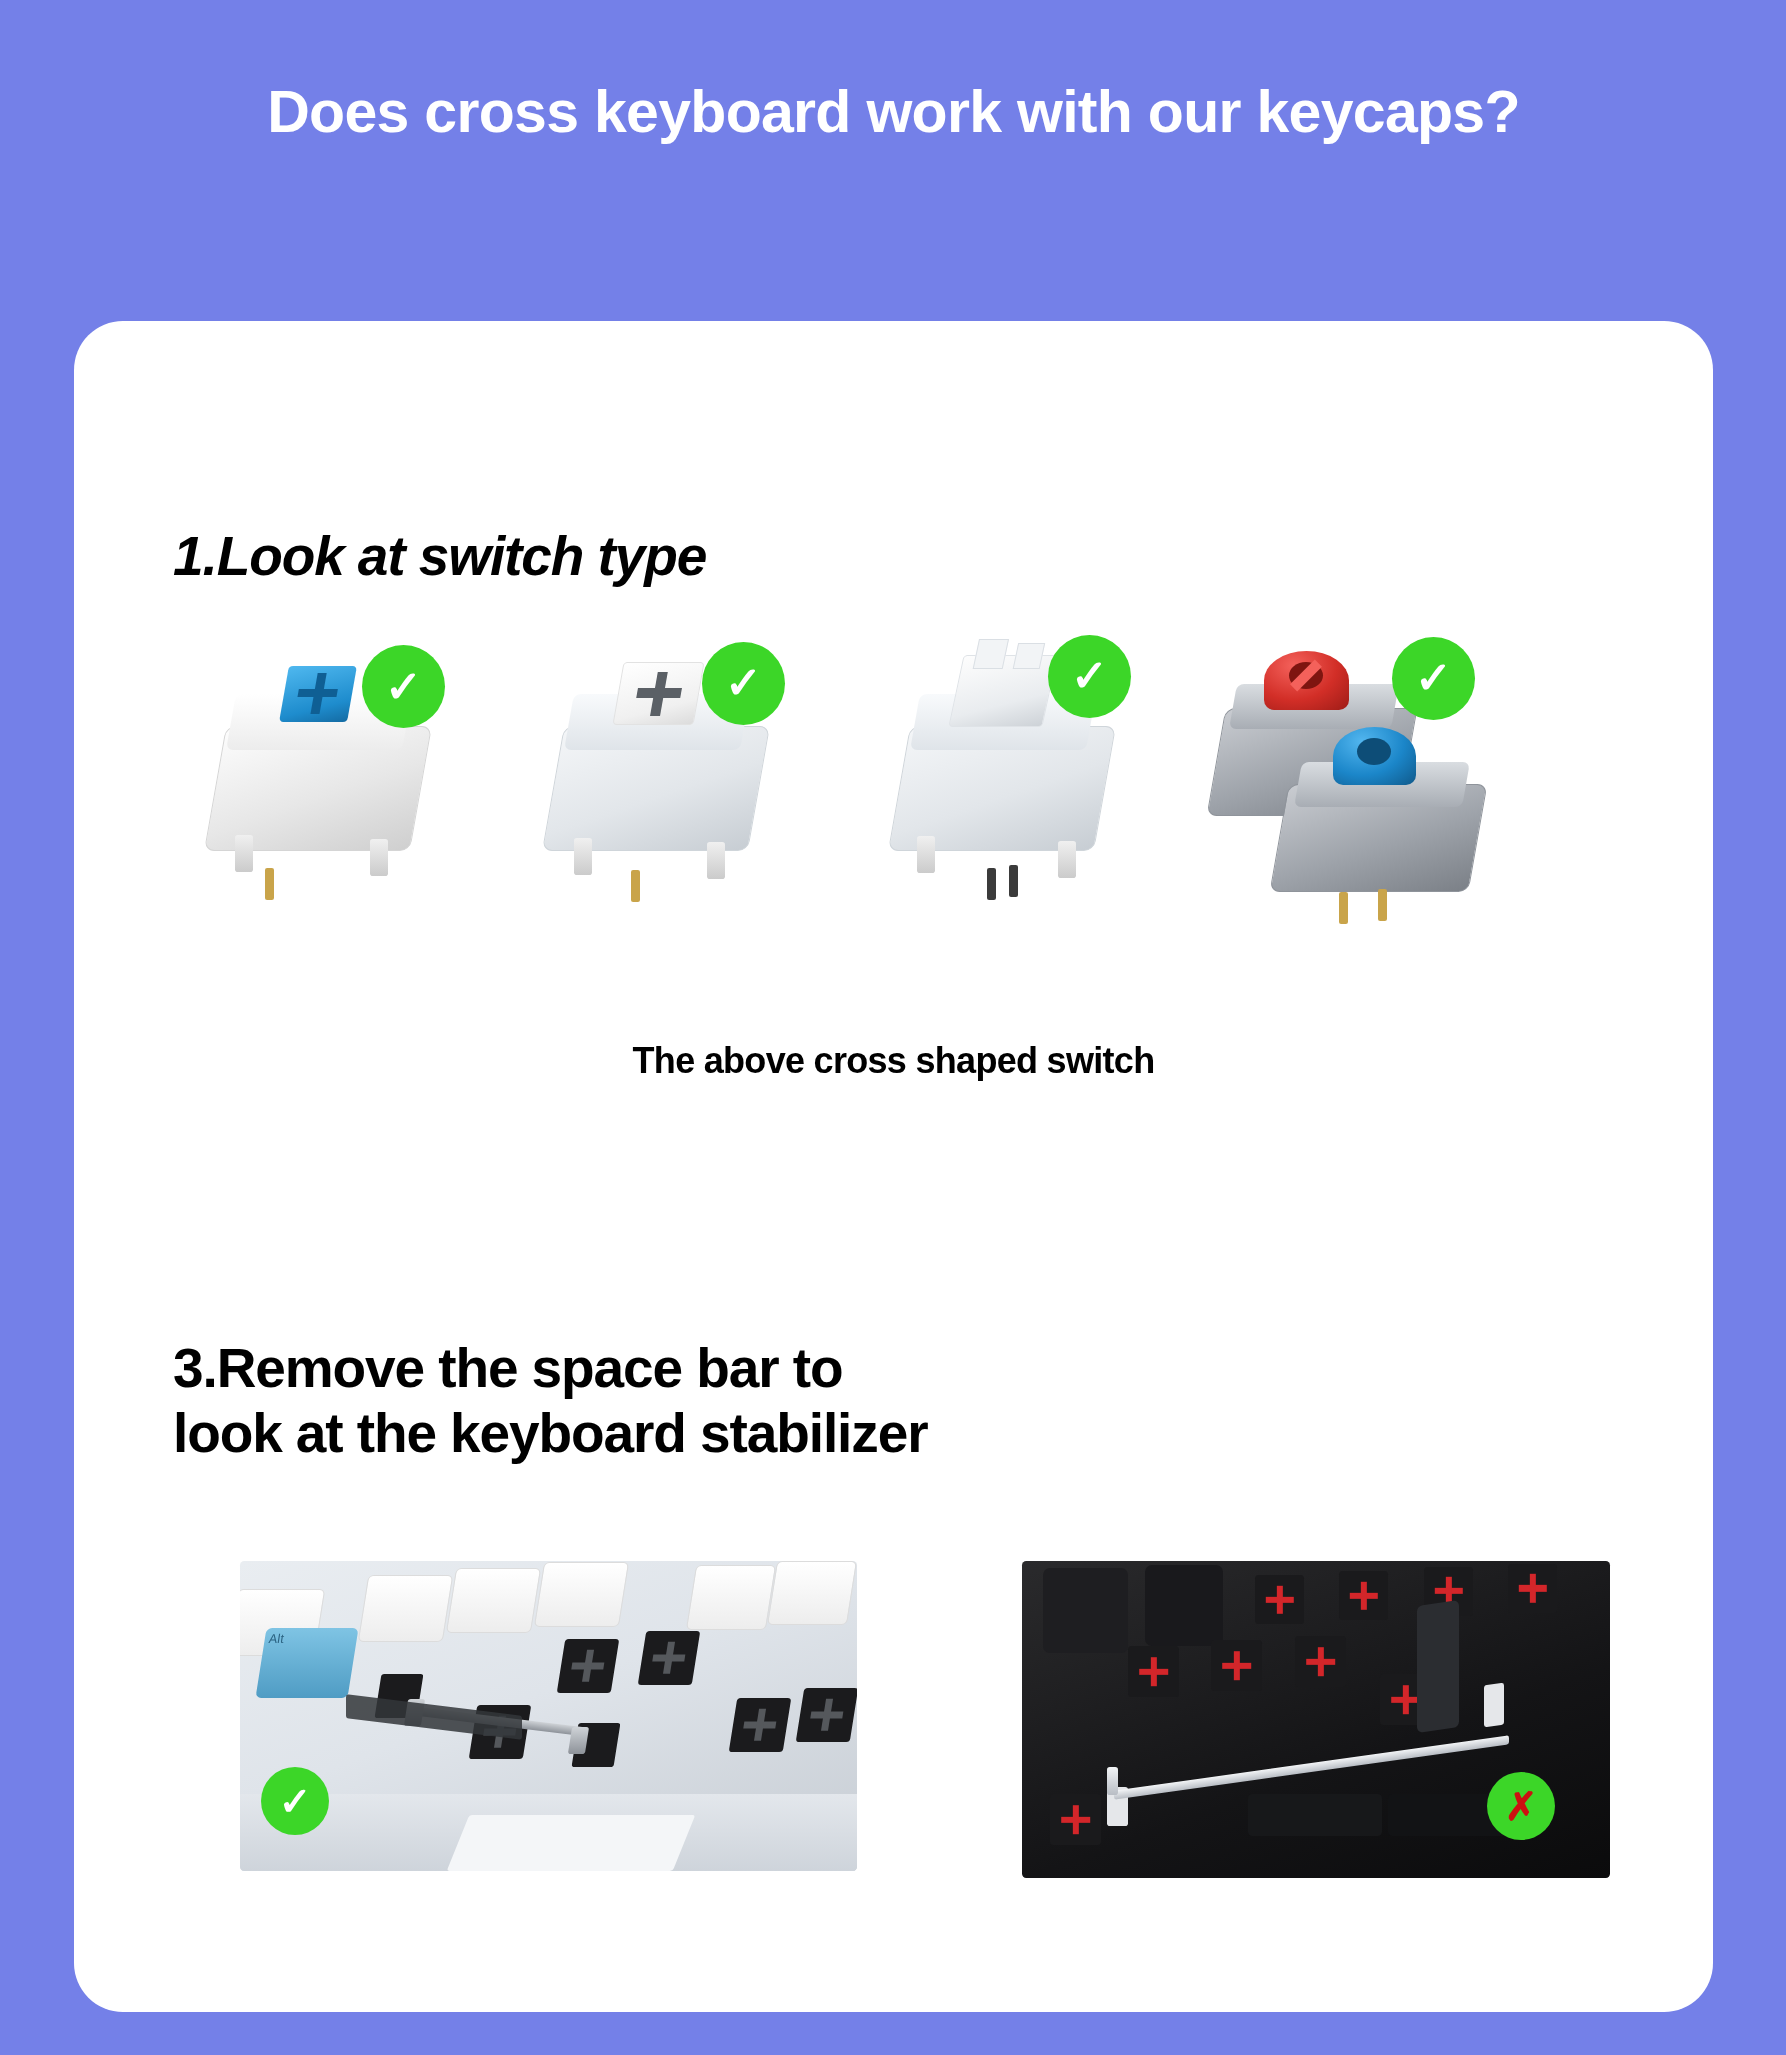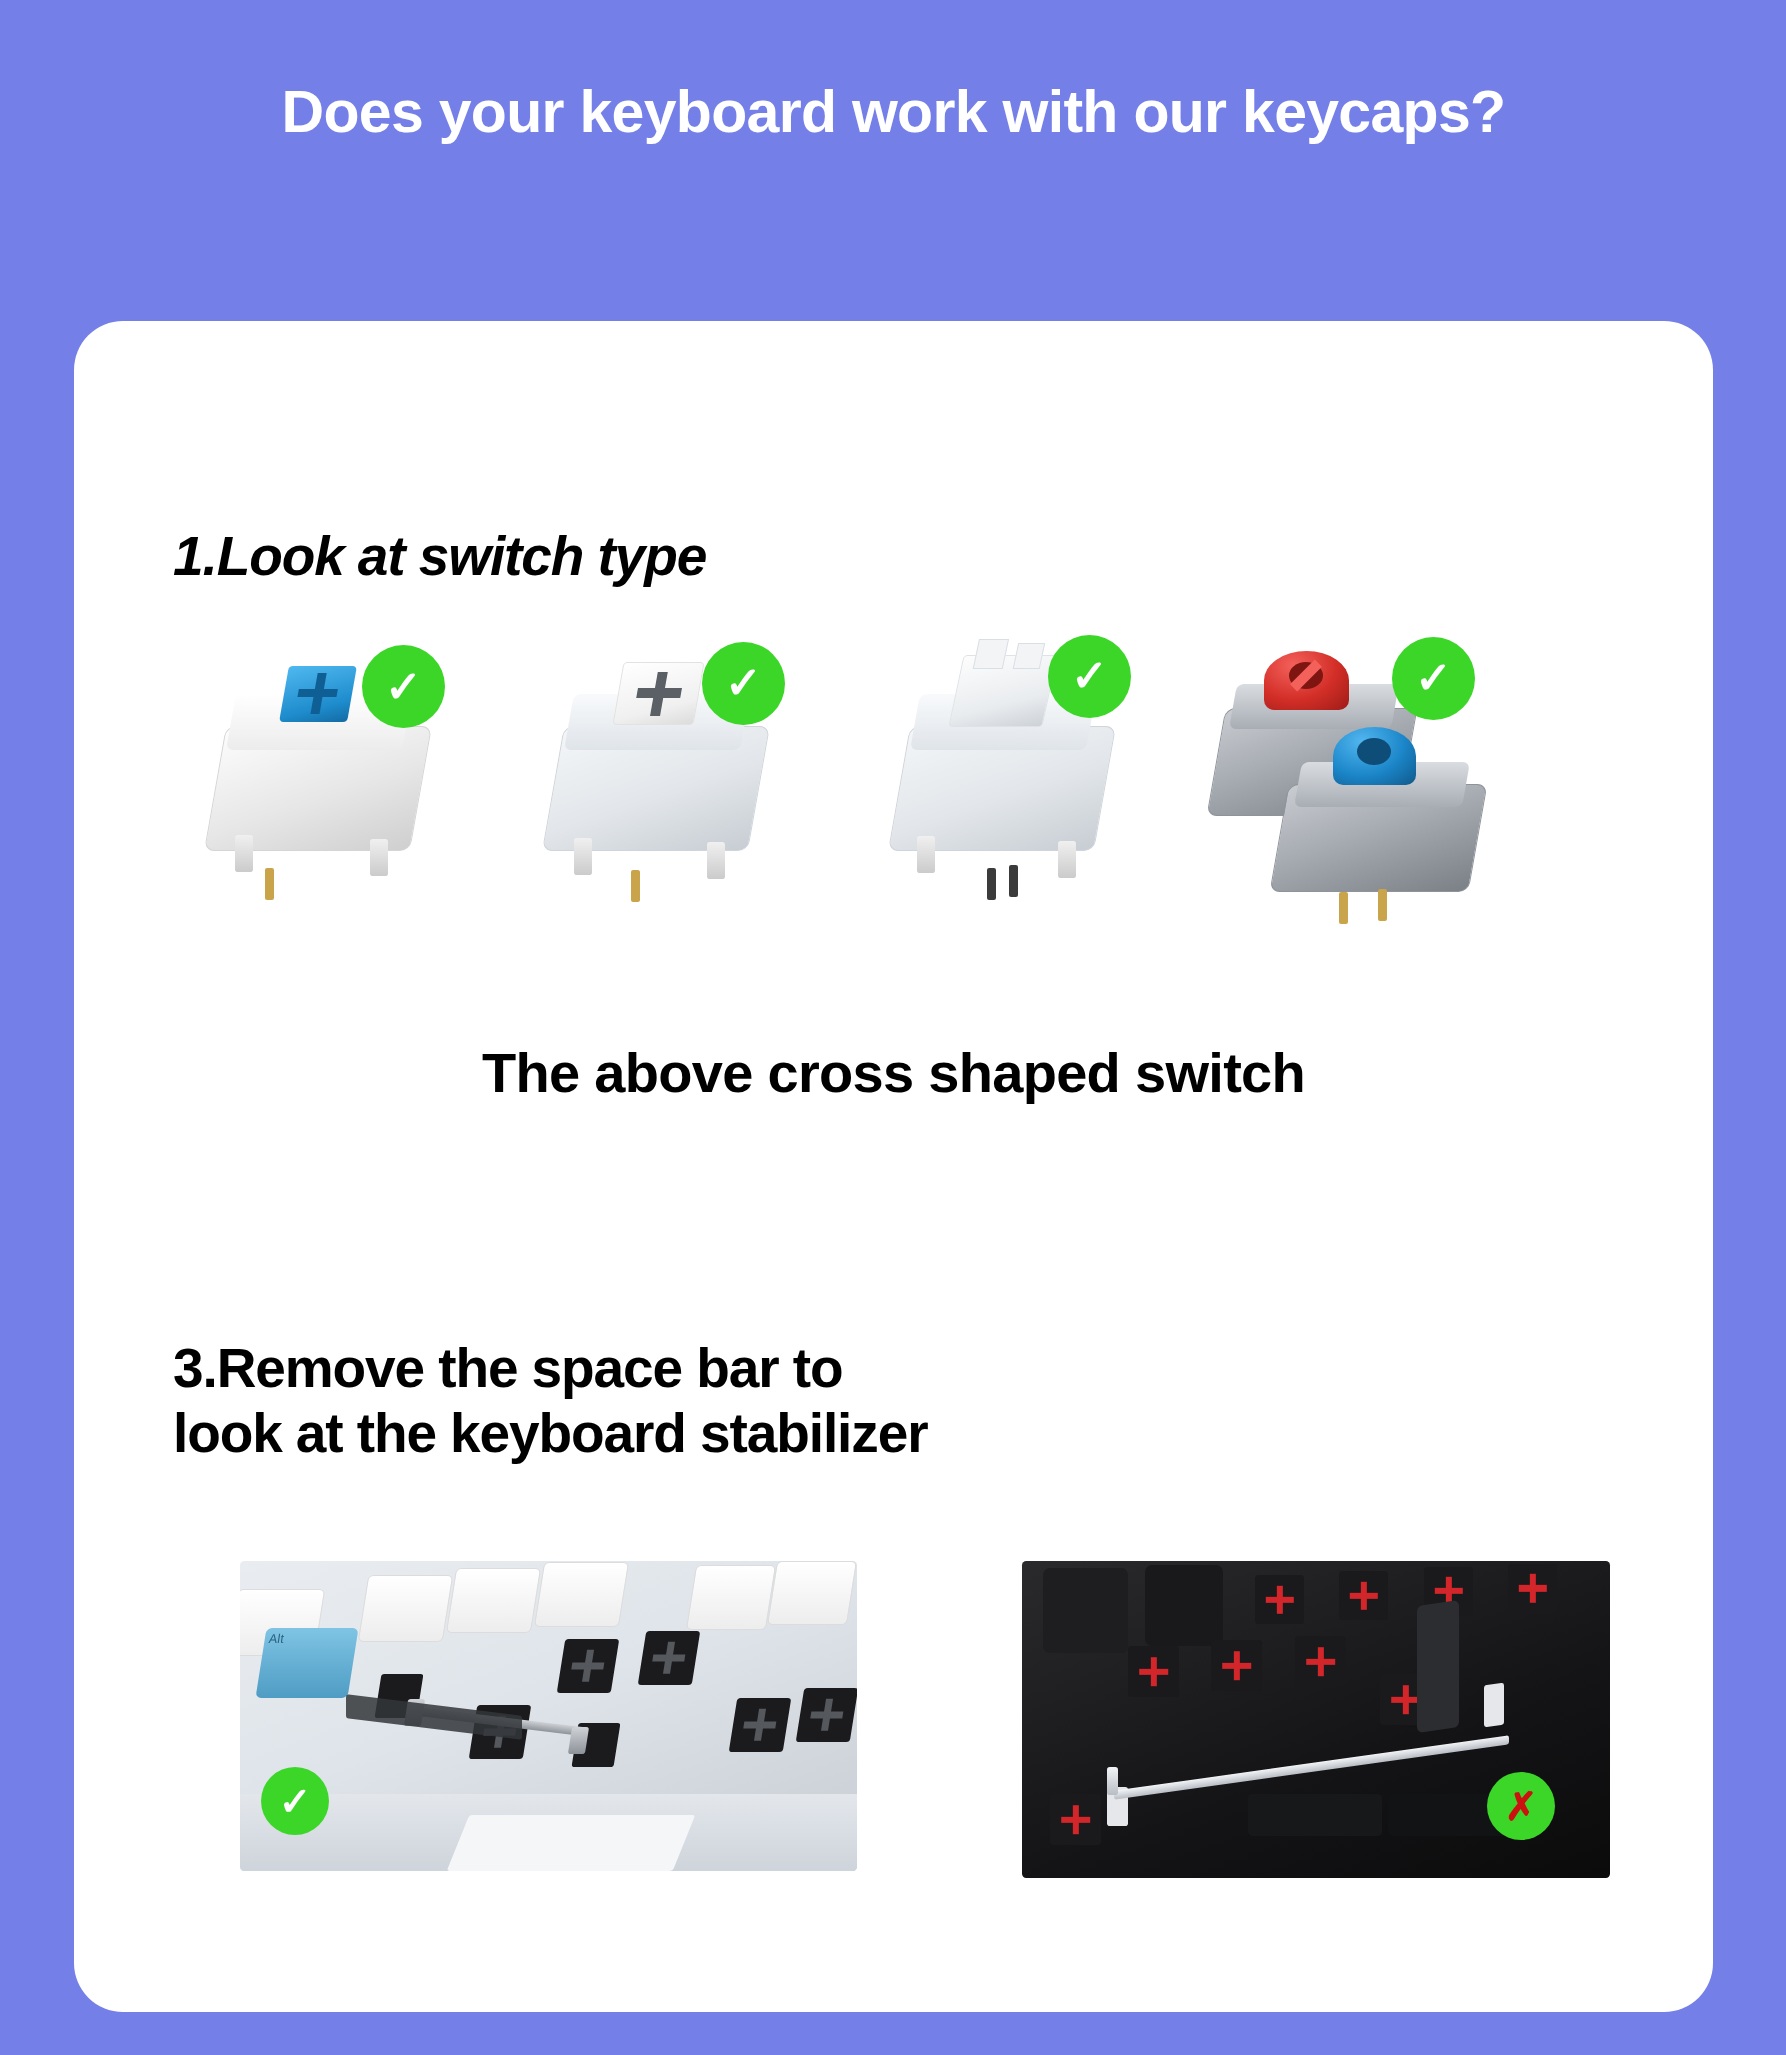--- a/index.html
+++ b/index.html
@@ -212,21 +212,21 @@
   .b2 { left: 536px; top: 17.6px; }
   .b3 { left: 882px; top: 10.6px; }
   .b4 { left: 1226px; top: 12.7px; }
 
   .cross-caption {
     position: absolute;
     left: 0;
     top: 719px;
     width: 1639px;
     text-align: center;
-    font-size: 56px;
+    font-size: 36px;
     font-weight: bold;
     color: #000000;
     letter-spacing: -0.7px;
   }
   #step2-title {
     position: absolute;
     left: 99px;
     top: 1015px;
     line-height: 1.18;
   }
@@ -343,21 +343,21 @@
     color: #ffffff;
     line-height: 1;
   }
   .photo-badge.x { color: #cc1111; }
 </style>
 </head>
 <body>
 
 <div class="page">
 
-  <div class="headline">Does your keyboard work with our keycaps?</div>
+  <div class="headline">Does cross keyboard work with our keycaps?</div>
 
   <div class="card">
 
     <div class="step-title" id="step1-title">1.Look at switch type</div>
 
     <div class="switch-row">
 
       <div class="switch-item sw1">
         <div class="sw-art">
           <div class="housing white"></div>

